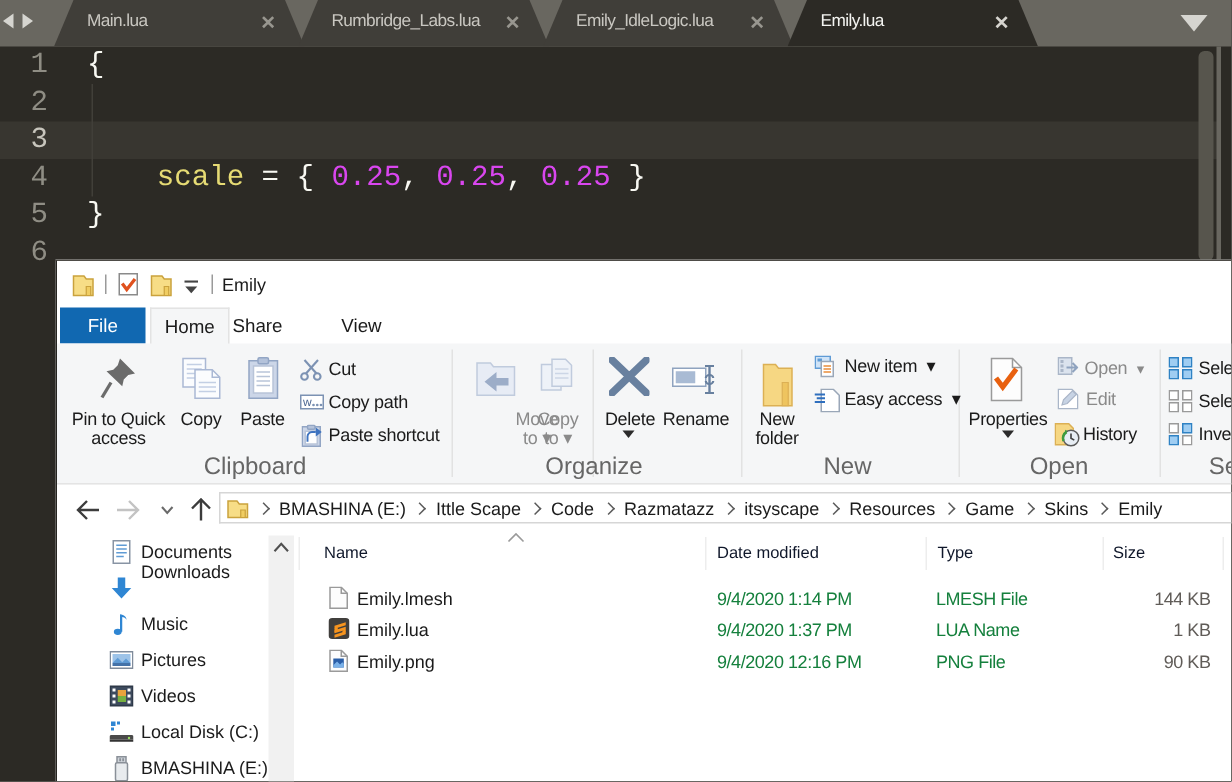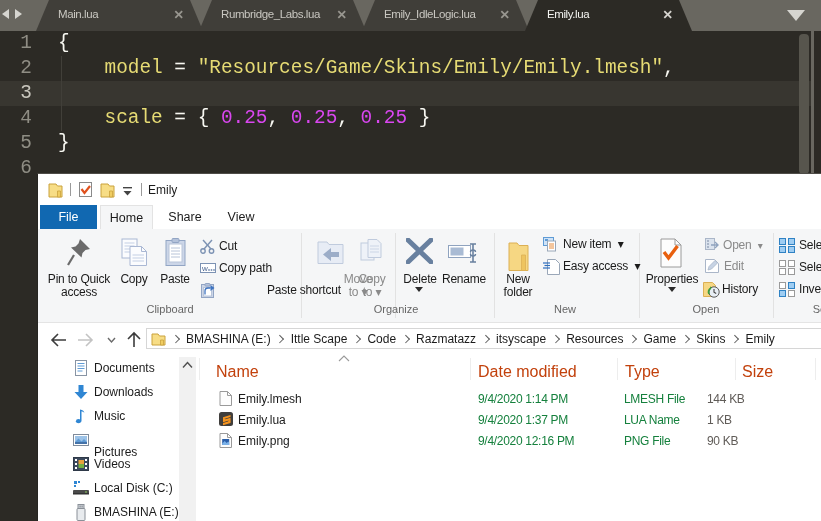--- a/index.html
+++ b/index.html
@@ -27,28 +27,28 @@
   .yel { color:#e6db74; }
   .pur { color:#d946ef; }
 
   
   #explorer { position:absolute; left:37px; top:173px; width:784px; height:348px;
     background:#ffffff; border-left:1px solid #262521; border-top:1px solid #4e4c47;
     font-size:12px; color:#1b1b1b; }
   #explorer .gray { color:#8a8a8a; }
   .vline { position:absolute; width:1px; background:#e2e2e2; }
   .biglbl { position:absolute; text-align:center; transform:translateX(-50%); white-space:pre; line-height:12.5px; font-size:12px; letter-spacing:-0.2px; }
-  .grplbl { position:absolute; transform:translateX(-50%); color:#666; font-size:11px; }
+  .grplbl { position:absolute; transform:translateX(-50%); color:#666; font-size:16px; }
   .smalltxt { position:absolute; white-space:nowrap; font-size:12px; letter-spacing:-0.2px; }
   .crumbsep { width:5.5px; height:5.5px; border-top:1.4px solid #5a5a5a; border-right:1.4px solid #5a5a5a;
     transform:rotate(45deg); margin:0 8px 0 6.5px; flex:none; }
-  .hdrtxt { position:absolute; top:189px; font-size:16px; color:#c2410c; }
+  .hdrtxt { position:absolute; top:189px; font-size:11px; color:#0f172a; }
   .rowname { position:absolute; left:200px; font-size:12px; color:#1b1b1b; }
   .rowmeta { position:absolute; font-size:12px; letter-spacing:-0.3px; color:#15803d; }
-  .rowsize { position:absolute; width:100px; left:669px; font-size:12px; letter-spacing:-0.3px; color:#605c58; }
+  .rowsize { position:absolute; width:100px; left:669px; text-align:right; font-size:12px; letter-spacing:-0.3px; color:#605c58; }
   .navitem { position:absolute; left:56px; font-size:12px; color:#1b1b1b; }
 </style>
 </head>
 <body>
 <div id="screen">
 
   <div id="tabbar">
     <div class="abs" style="left:2px;top:9px;width:0;height:0;border-top:5.5px solid transparent;border-bottom:5.5px solid transparent;border-right:7px solid #d6d5d0;"></div>
     <div class="abs" style="left:15px;top:9px;width:0;height:0;border-top:5.5px solid transparent;border-bottom:5.5px solid transparent;border-left:7px solid #d6d5d0;"></div>
     <div class="abs" style="left:787px;top:10px;width:0;height:0;border-left:9px solid transparent;border-right:9px solid transparent;border-top:11px solid #d6d5d0;"></div>
@@ -76,21 +76,20 @@
 
   <div class="abs" style="left:0;top:81px;width:812px;height:25px;background:#383630;"></div>
   <div class="abs" style="left:61px;top:56px;width:1px;height:75px;background:#413f39;"></div>
   <div class="lnum" style="top:31px;">1</div>
   <div class="lnum" style="top:56px;">2</div>
   <div class="lnum" style="top:81px;color:#c8c6bd;">3</div>
   <div class="lnum" style="top:106px;">4</div>
   <div class="lnum" style="top:131px;">5</div>
   <div class="lnum" style="top:156px;">6</div>
   <div class="codeline" style="top:31px;">{</div>
-  <div class="codeline" style="top:56px;">    <span class="yel">model</span> = <span class="yel">"Resources/Game/Skins/Emily/Emily.lmesh"</span>,</div>
   <div class="codeline" style="top:106px;">    <span class="yel">scale</span> = { <span class="pur">0.25</span>, <span class="pur">0.25</span>, <span class="pur">0.25</span> }</div>
   <div class="codeline" style="top:131px;">}</div>
 
   <div class="abs" style="left:799px;top:34px;width:10px;height:140px;background:#57554d;border-radius:4px;"></div>
   <div class="abs" style="left:811px;top:31px;width:3px;height:142px;background:#696760;"></div>
 
   <div id="explorer">
 
     <svg class="abs" style="left:10px;top:7px;" width="120" height="18" viewBox="0 0 120 18">
 
@@ -105,21 +104,21 @@
       <path d="M61.5 10 h3 v6 h-3 z" fill="#f0cd62" stroke="#caa23d" stroke-width="0.8"></path>
 
       <rect x="75" y="6" width="9" height="1.4" fill="#444"></rect>
       <path d="M75.5 10 h8 l-4 4.5 z" fill="#444"></path>
       <rect x="93" y="2" width="1" height="13" fill="#9a9a9a"></rect>
     </svg>
     <div class="abs" style="left:110px;top:9px;font-size:12px;">Emily</div>
 
     <div class="abs" style="left:2px;top:31px;width:57px;height:24px;background:#1168b1;color:#fff;text-align:center;line-height:24px;font-size:12.5px;">File</div>
     <div class="abs" style="left:62px;top:31px;width:53px;height:25px;background:#f5f6f7;border:1px solid #e3e3e3;border-bottom:none;text-align:center;line-height:24px;font-size:12.5px;color:#1b1b1b;">Home</div>
-    <div class="abs" style="left:117px;top:31px;width:60px;text-align:center;line-height:24px;font-size:12.5px;">Share</div>
+    <div class="abs" style="left:117px;top:31px;width:60px;line-height:24px;font-size:12.5px;">Share</div>
     <div class="abs" style="left:173px;top:31px;width:60px;text-align:center;line-height:24px;font-size:12.5px;">View</div>
 
     <div class="abs" style="left:0;top:55px;width:784px;height:94px;background:#f5f6f7;border-bottom:1px solid #e4e4e4;"></div>
 
     <div class="vline" style="left:263px;top:59px;height:85px;"></div>
     <div class="vline" style="left:357px;top:59px;height:85px;"></div>
     <div class="vline" style="left:456px;top:59px;height:85px;"></div>
     <div class="vline" style="left:601px;top:59px;height:85px;"></div>
     <div class="vline" style="left:735px;top:59px;height:85px;"></div>
 
@@ -174,21 +173,21 @@
         <circle cx="14" cy="9" r="0.9" fill="#7c92b3"></circle>
     </svg>
     <div class="smalltxt" style="left:181px;top:87px;">Copy path</div>
     <svg class="abs" style="left:163px;top:109px;" width="14" height="15" viewBox="0 0 14 15">
       <rect x="0.5" y="1.5" width="12" height="13" fill="#ccd6e8" stroke="#92a5c4"></rect>
       <rect x="4" y="0.5" width="5" height="2.6" rx="0.8" fill="#b4c2da" stroke="#92a5c4"></rect>
       <rect x="2.5" y="4.5" width="8" height="8.5" fill="#fff" stroke="#b8c4d8"></rect>
       <path d="M4 11.5 v-3.5 a3 3 0 0 1 3-3 h2.5" fill="none" stroke="#3f74c0" stroke-width="1.3"></path>
       <path d="M7.5 2 l4 3 l-4 3 z" fill="#3f74c0" transform="translate(2,0)"></path>
     </svg>
-    <div class="smalltxt" style="left:181px;top:109px;margin-left:48px;">Paste shortcut</div>
+    <div class="smalltxt" style="left:181px;top:109px;">Paste shortcut</div>
     <div class="grplbl" style="left:132px;top:129px;">Clipboard</div>
 
     <svg class="abs" style="left:279px;top:64px;" width="27" height="30" viewBox="0 0 27 30">
       <path d="M1 4 h9 l2 2.5 H26 v19 H1 z" fill="#e7ecf5" stroke="#c0cbdd"></path>
       <path d="M14 10 v4 h8 v5 h-8 v4 l-8 -6.5 z" fill="#9cadc8"></path>
     </svg>
     <div class="biglbl gray" style="left:292px;top:99px;margin-left:28px;">Move<br>to ▾</div>
     <svg class="abs" style="left:322px;top:64px;" width="25" height="30" viewBox="0 0 25 30">
       <rect x="1" y="5" width="13" height="17" fill="#eef2f8" stroke="#c0cbdd"></rect>
       <path d="M8 1.5 h9 l4 4 v14 H8 z" fill="#eef2f8" stroke="#c0cbdd"></path>
@@ -351,33 +350,33 @@
           <line x1="4.5" y1="3.5" x2="11.5" y2="3.5"></line>
           <line x1="4.5" y1="6" x2="11.5" y2="6"></line>
           <line x1="4.5" y1="8.5" x2="11.5" y2="8.5"></line>
           <line x1="4.5" y1="11" x2="9.5" y2="11"></line>
         </g>
     </svg>
     <div class="navitem" style="top:187px;">Documents</div>
     <svg class="abs" style="left:35px;top:210px;" width="16" height="16" viewBox="0 0 16 16">
       <path d="M5.5 1 h5 v7 h4 L8 15 L1.5 8 h4 z" fill="#2f86d3"></path>
     </svg>
-    <div class="navitem" style="top:211px;">Downloads</div>
+    <div class="navitem" style="top:200px;">Downloads</div>
     <svg class="abs" style="left:35px;top:234px;" width="16" height="16" viewBox="0 0 16 16">
       <path d="M7 13.2 V1.5 c2.8 0.3 4.4 1.8 4.4 4.2 c0 -1 -0.8 -2 -2.9 -2.4 V13.2 z" fill="#2f86d3"></path>
       <ellipse cx="5.5" cy="13.2" rx="2.6" ry="2.1" fill="#2f86d3"></ellipse>
     </svg>
     <div class="navitem" style="top:235px;">Music</div>
     <svg class="abs" style="left:35px;top:258px;" width="16" height="16" viewBox="0 0 16 16">
       <rect x="0.5" y="2.5" width="15" height="11" fill="#fff" stroke="#7f8b9b"></rect>
       <rect x="2" y="4" width="12" height="6" fill="#9dc3e8"></rect>
       <path d="M2 10 l3.5 -3.5 l3 3 l2.5 -2.5 l3 3 V10 z" fill="#5f9bd5"></path>
       <rect x="2" y="10" width="12" height="2" fill="#4472a8"></rect>
     </svg>
-    <div class="navitem" style="top:259px;margin-top:12px;">Pictures</div>
+    <div class="navitem" style="top:259px;">Pictures</div>
     <svg class="abs" style="left:35px;top:282px;" width="16" height="16" viewBox="0 0 16 16">
       <rect x="0.5" y="1.5" width="15" height="13" fill="#3d4a5d" stroke="#2e3948"></rect>
       <g fill="#fff">
           <rect x="2" y="3" width="2" height="2"></rect>
           <rect x="2" y="7" width="2" height="2"></rect>
           <rect x="2" y="11" width="2" height="2"></rect>
           <rect x="12" y="3" width="2" height="2"></rect>
           <rect x="12" y="7" width="2" height="2"></rect>
           <rect x="12" y="11" width="2" height="2"></rect>
         </g>

